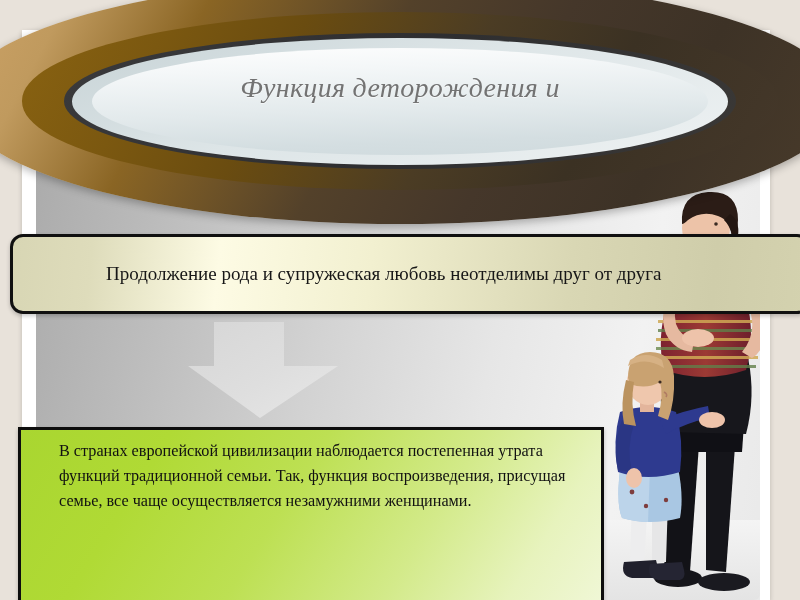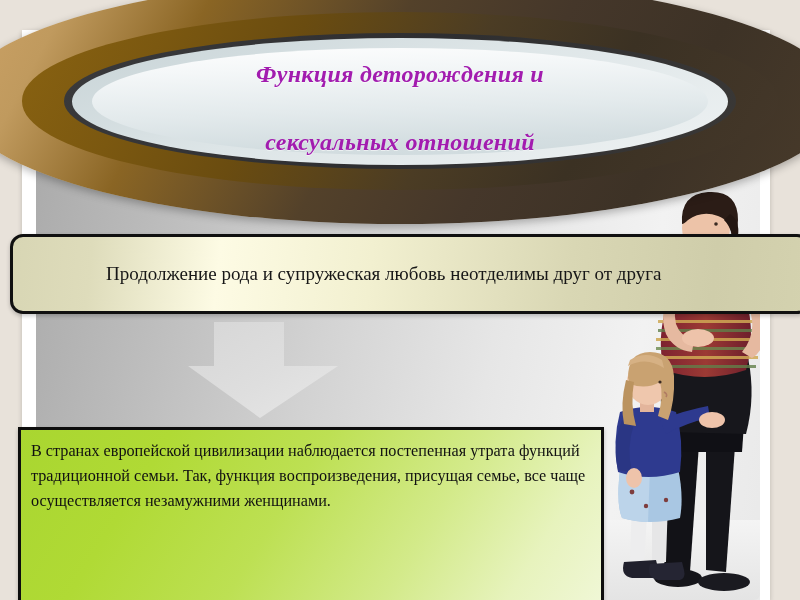--- a/index.html
+++ b/index.html
@@ -131,24 +131,24 @@
     justify-content: center;
     text-align: center;
     z-index: 5;
     padding-top: 14px;
     box-sizing: border-box;
   }
   .oval-title span {
     display: block;
     font-family: "Liberation Serif", serif;
     font-style: italic;
-    font-weight: bold;
-    font-size: 24px;
+    font-weight: normal;
+    font-size: 28px;
     line-height: 1.42;
-    color: #a21caf;
+    color: #737373;
     letter-spacing: 0.3px;
     text-shadow: 0 1px 0 rgba(255,255,255,0.55);
     max-width: 330px;
   }
 
   
   .down-arrow {
     position: absolute;
     left: 188px;
     top: 322px;
@@ -204,20 +204,21 @@
             #e7f3bd 86%,
             #f0f7d6 100%);
     box-shadow: 0 2px 4px rgba(0,0,0,0.22);
   }
   .callout-green .gtext {
     font-family: "Liberation Serif", serif;
     font-size: 16.2px;
     line-height: 1.53;
     color: #111111;
     padding: 9px 5px 0 10px;
+    margin-left: 28px;
   }
 </style>
 </head>
 <body>
 
 <div id="slide">
 
   <div class="frame-white"></div>
 
   <div class="panel-gray"></div>
@@ -343,18 +344,17 @@
 
   <div class="oval-wrap">
     <div class="oval-outer"></div>
     <div class="oval-mid"></div>
     <div class="oval-dark"></div>
     <div class="oval-ring-light"></div>
     <div class="oval-inner"></div>
     <div class="oval-title">
       <span>
         <span>Функция деторождения и</span><br>
-        <span>сексуальных отношений</span>
       </span>
     </div>
   </div>
 
 </div>
 
 </body></html>

